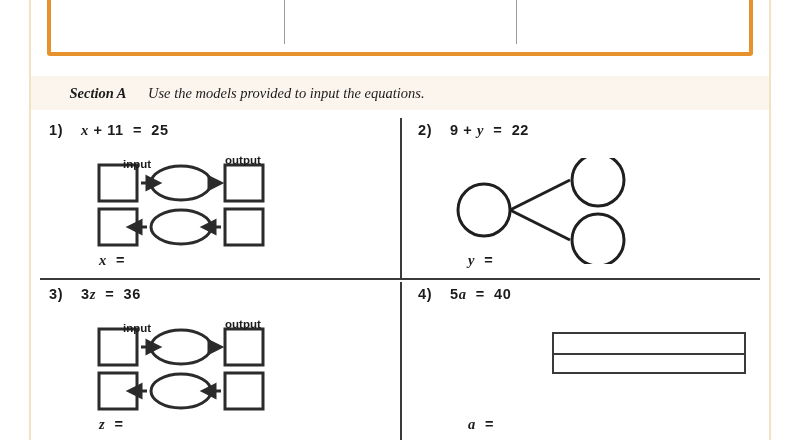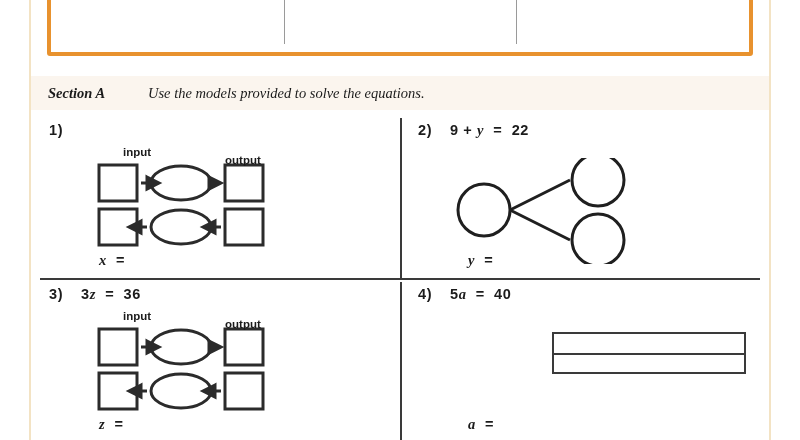--- a/index.html
+++ b/index.html
@@ -83,20 +83,21 @@
     align-items: center;
   }
   .section-pill {
     margin-left: 17px;
     width: 100px;
     font-family: "Liberation Serif", serif;
     font-weight: bold;
     font-style: italic;
     font-size: 14.5px;
     color: #1b1b1b;
+    text-align: center;
   }
   .section-desc {
     font-family: "Liberation Serif", serif;
     font-style: italic;
     font-size: 14.5px;
     color: #1b1b1b;
   }
 
   
   .grid {
@@ -177,21 +178,21 @@
     top: 2px;
   }
   .fm-labels {
     position: relative;
     height: 15px;
     width: 200px;
     font-size: 11.5px;
     font-weight: bold;
     color: #1b1b1b;
   }
-  .fm-labels .lbl-in  { position: absolute; left: 8px;  top: 0; padding-left: 24px; }
+  .fm-labels .lbl-in  { position: absolute; left: 8px;  top: 12px; padding-left: 24px; }
   .fm-labels .lbl-out { position: absolute; left: 134px; top: 8px; }
 
   
   .bar-model {
     position: absolute;
     left: 152px;
     top: 24px;
     width: 194px;
     border: 2.5px solid #3a3a3a;
     box-sizing: border-box;
@@ -231,30 +232,31 @@
       
       
       
     </div>
   </div>
 
 </div>
 
 <div class="section-band">
   <div class="section-pill">Section A</div>
-  <div class="section-desc">Use the models provided to solve the equations.</div>
+  <div class="section-desc">Use the models provided to input the equations.</div>
 </div>
 
 <div class="grid">
 
   <div class="grid-row">
 
     <div class="cell">
       <div class="q-head">
         <span class="q-num">1)</span>
+        <span class="q-eq"><span class="var">x</span> + 11  =  25</span>
       </div>
       <div class="model-area">
         <div class="fm">
           <div class="fm-labels">
             <span class="lbl-in">input</span>
             <span class="lbl-out">output</span>
           </div>
           <svg width="200" height="88" viewBox="0 0 200 88">
             <g fill="none" stroke="#2b2b2b" stroke-width="3">
               <rect x="8" y="4" width="38" height="36"></rect>

